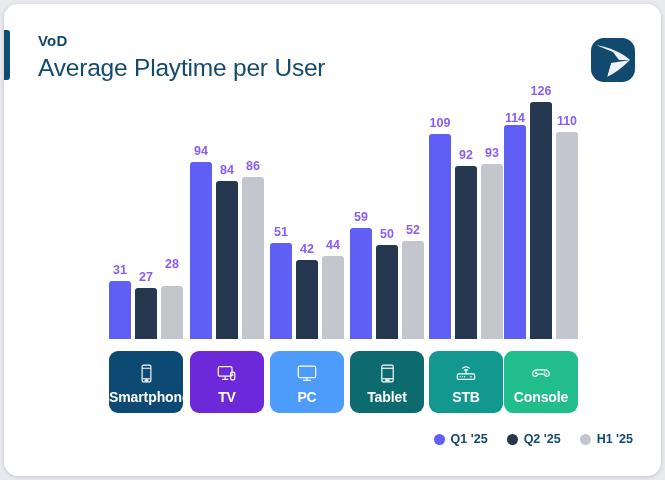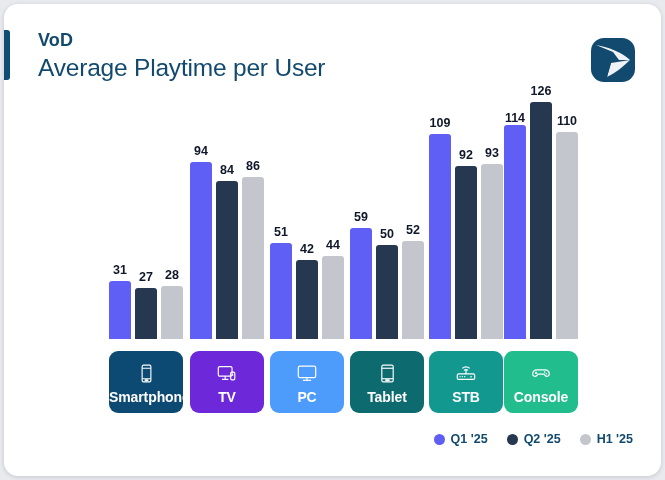--- a/index.html
+++ b/index.html
@@ -30,21 +30,21 @@
     top: 26px;
     width: 8px;
     height: 50px;
     background: #0e4c73;
     border-radius: 0 3px 3px 0;
   }
 
   #header { position: absolute; left: 34px; top: 28px; }
 
   #eyebrow {
-    font-size: 18px;
+    font-size: 15px;
     font-weight: bold;
     color: #12496e;
     letter-spacing: .2px;
     line-height: 17px;
   }
 
   #page-title {
     font-size: 24.5px;
     font-weight: normal;
     color: #12496e;
@@ -81,21 +81,21 @@
   .bar.s0 { left: 0px;  background: #5f5ff5; }
   .bar.s1 { left: 26px; background: #25384f; }
   .bar.s2 { left: 52px; background: #c3c7cd; }
 
   .vlabel {
     position: absolute;
     width: 40px;
     text-align: center;
     font-size: 12.5px;
     font-weight: bold;
-    color: #0f172a;
+    color: #8b5cf6;
     line-height: 14px;
   }
   .vlabel.s0 { left: -9px; }
   .vlabel.s1 { left: 17px; }
   .vlabel.s2 { left: 43px; }
 
   
   .chip {
     position: absolute;
     top: 347px;
@@ -169,21 +169,21 @@
     </svg>
   </div>
 
   <div id="plot">
       <div class="group" style="left: 105px; top: 0px; width: 74px; height: 335px;">
         <div class="bar s0" style="height: 58px; background: rgb(95, 95, 245);"></div>
         <div class="vlabel s0" style="bottom: 62px;">31</div>
         <div class="bar s1" style="height: 51px; background: rgb(37, 56, 79);"></div>
         <div class="vlabel s1" style="bottom: 55px;">27</div>
         <div class="bar s2" style="height: 53px; background: rgb(195, 199, 205);"></div>
-        <div class="vlabel s2" style="bottom: 57px;">28</div>
+        <div class="vlabel s2" style="bottom: 68px;">28</div>
       </div>
       <div class="group" style="left: 186px; top: 0px; width: 74px; height: 335px;">
         <div class="bar s0" style="height: 177px; background: rgb(95, 95, 245);"></div>
         <div class="vlabel s0" style="bottom: 181px;">94</div>
         <div class="bar s1" style="height: 158px; background: rgb(37, 56, 79);"></div>
         <div class="vlabel s1" style="bottom: 162px;">84</div>
         <div class="bar s2" style="height: 162px; background: rgb(195, 199, 205);"></div>
         <div class="vlabel s2" style="bottom: 166px; text-align: center;">86</div>
       </div>
       <div class="group" style="left: 266px; top: 0px; width: 74px; height: 335px;">

